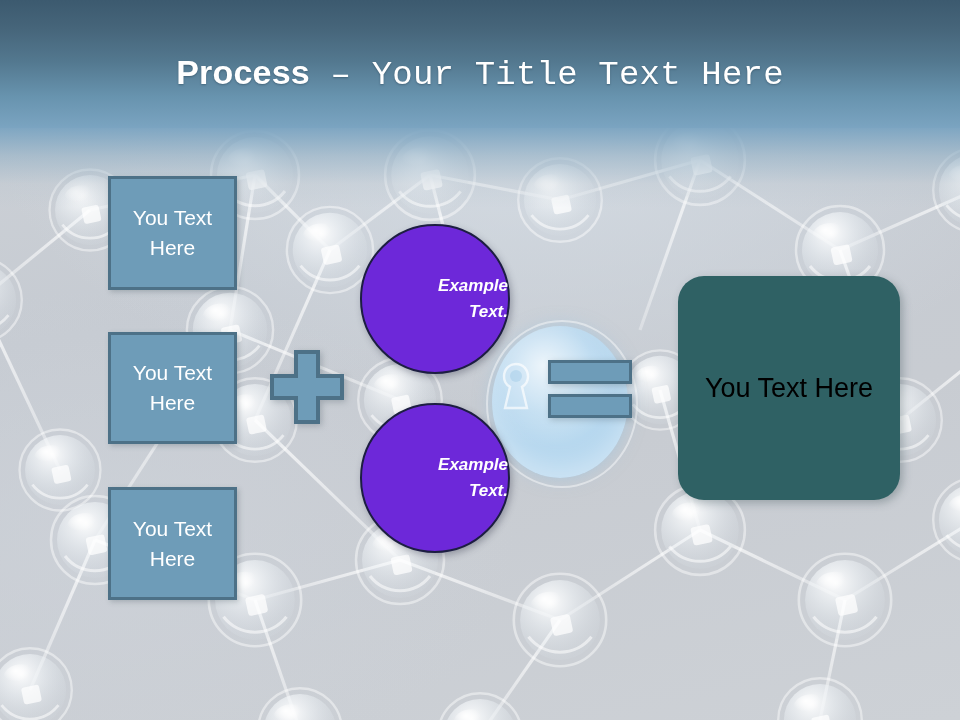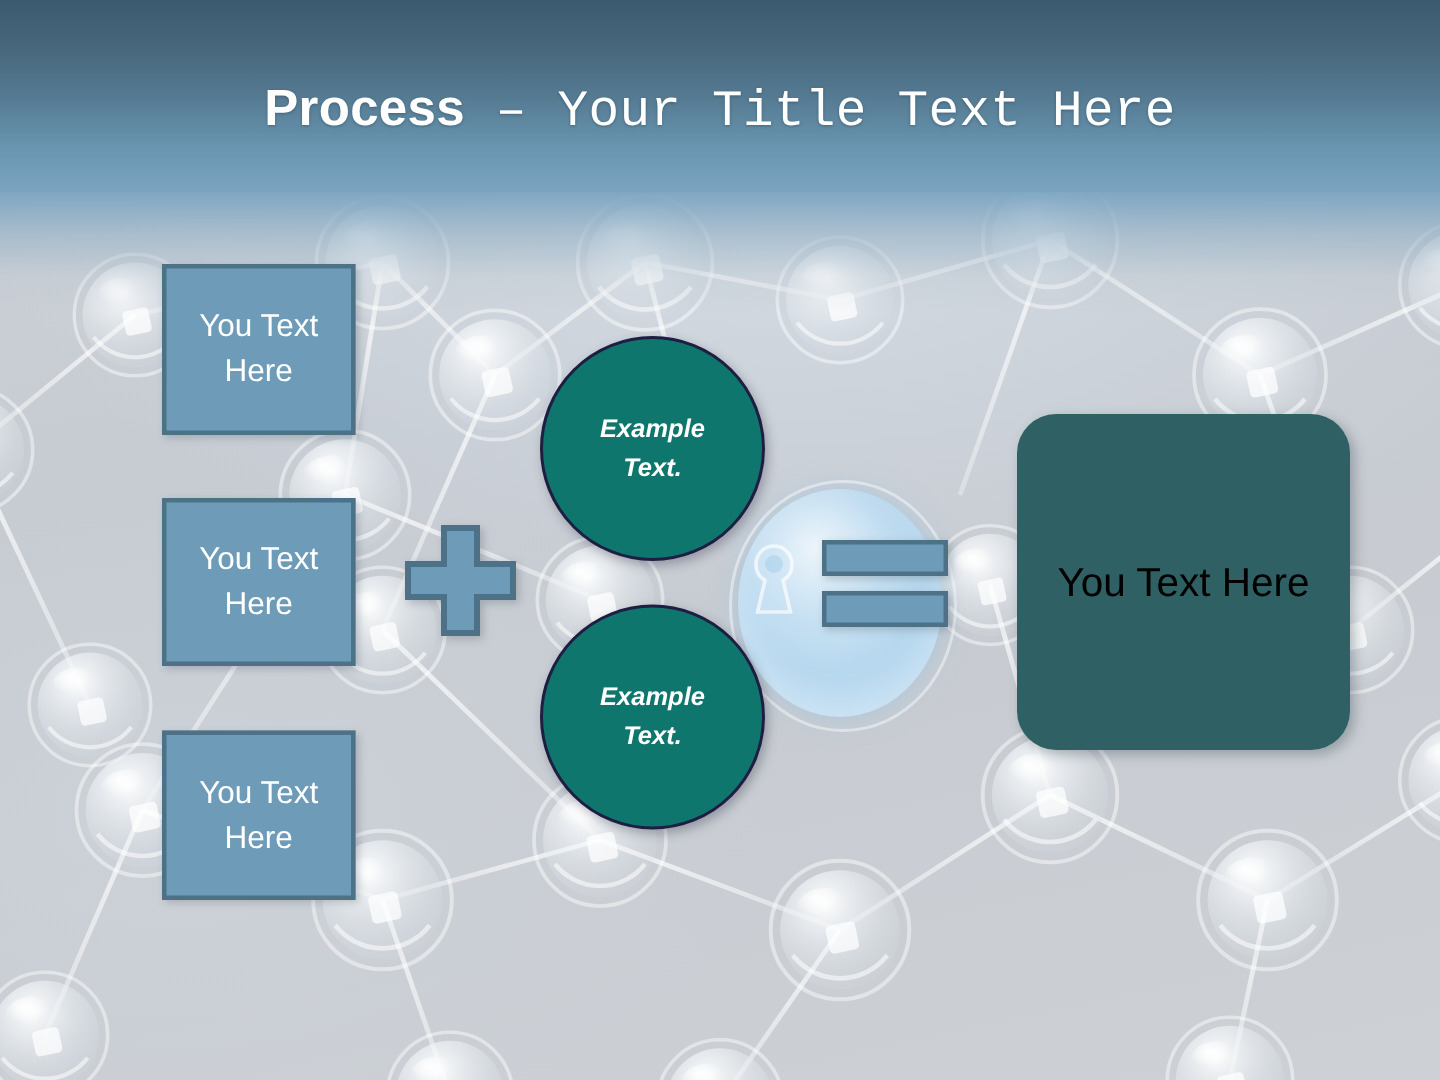--- a/index.html
+++ b/index.html
@@ -101,24 +101,24 @@
   .keyhole{
     position:absolute;left:497px;top:361px;width:38px;height:52px;
     opacity:.75;
   }
 
   
   .circ{
     position:absolute;
     width:150px;height:150px;
     border-radius:50%;
-    background:#0f766e;
+    background:#6d28d9;
     border:2px solid #1d1e42;
     box-sizing:border-box;
-    display:flex;flex-direction:column;align-items:center;justify-content:center;
+    display:flex;flex-direction:column;align-items:flex-end;justify-content:center;
     color:#ffffff;
     font-size:17px;
     line-height:26px;
     font-weight:bold;
     font-style:italic;
     text-align:center;
     box-shadow:2px 3px 7px rgba(45,50,70,.35);
   }
   #circ1{left:360px;top:224px;}
   #circ2{left:360px;top:403px;}

